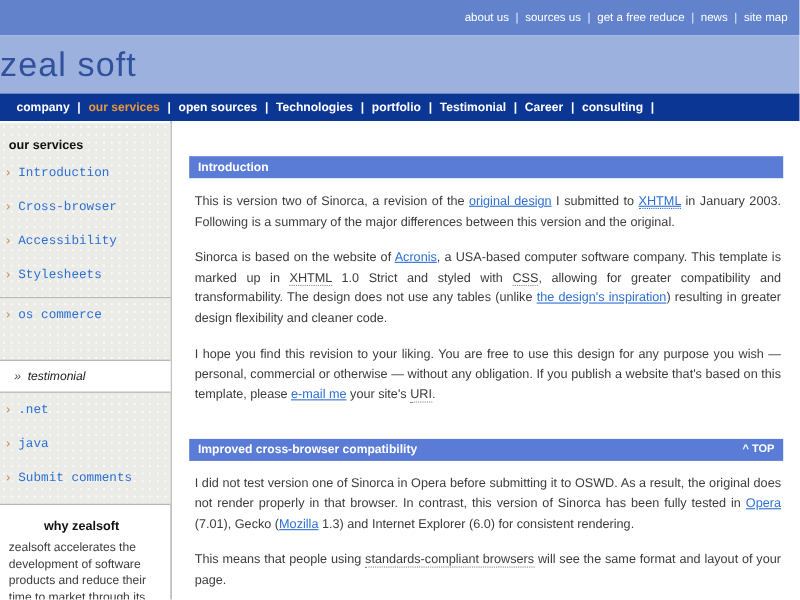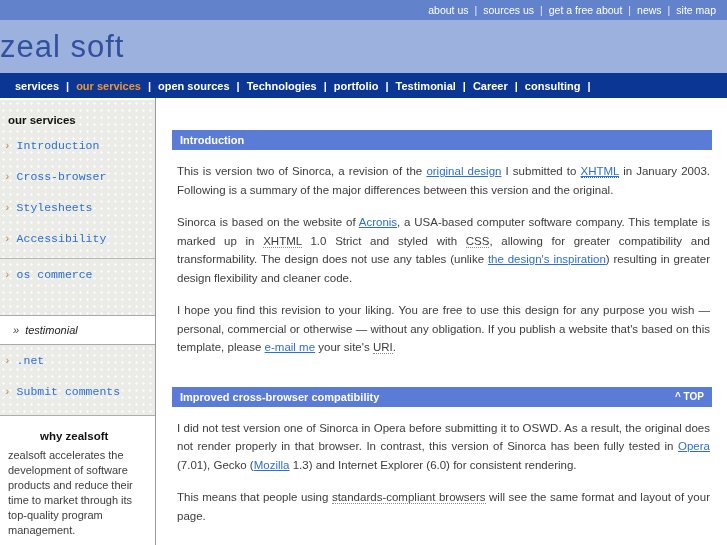--- a/index.html
+++ b/index.html
@@ -1,20 +1,20 @@
 <!DOCTYPE html>
 <html style="--topbar_bg: #6283cc; --header_bg: #9db1de; --nav_bg: #0b3694; --nav_active: #e8973a; --section_bar_bg: #5b7cd6; --link: #2d6fd2; --text: #3c3c3c; --sidebar_bg: #ebebe8; --sidebar_border: #999999; --title: #30519d;"><head>
 <meta charset="utf-8">
 <style>
   * { box-sizing: border-box; margin: 0; padding: 0; }
   html,body { width:727px; height:545px; overflow:hidden; background:#fff;
               font-family:"Liberation Sans", sans-serif; }
 
   
-  .topbar { height:20px; background:var(--topbar_bg); display:flex; align-items:center;
+  .topbar { height:32px; background:var(--topbar_bg); display:flex; align-items:center;
             justify-content:flex-end; padding-right:5px; font-size:10.5px; }
   .topbar a { color:#fff; text-decoration:none; padding:0 6px; }
   .topbar .sep { color:#e8ecf8; }
 
   
   .header { height:53px; background:var(--header_bg); display:flex; align-items:center; }
   .site-title { color:var(--title); font-size:31px; letter-spacing:1px; }
 
   
   .nav { height:25px; background:var(--nav_bg); display:flex; align-items:center;
@@ -59,33 +59,33 @@
   span.acronym { border-bottom:1px dotted #888; }
 </style>
 </head>
 <body>
 
 <div class="topbar">
     <a href="#">about us</a>
     <span class="sep">|</span>
     <a href="#">sources us</a>
     <span class="sep">|</span>
-    <a href="#">get a free about</a>
+    <a href="#">get a free reduce</a>
     <span class="sep">|</span>
     <a href="#">news</a>
     <span class="sep">|</span>
     <a href="#">site map</a>
   </div>
 
 <div class="header">
   <div class="site-title">zeal soft</div>
 </div>
 
 <div class="nav">
-    <a href="#">services</a>
+    <a href="#">company</a>
     <span class="sep">|</span>
     <a href="#" class="active">our services</a>
     <span class="sep">|</span>
     <a href="#">open sources</a>
     <span class="sep">|</span>
     <a href="#">Technologies</a>
     <span class="sep">|</span>
     <a href="#">portfolio</a>
     <span class="sep">|</span>
     <a href="#">Testimonial</a>
@@ -97,32 +97,33 @@
   </div>
 
 <div class="layout">
 
   <aside class="sidebar">
     <div class="gray-block">
       <h3>our services</h3>
       <ul class="side-list">
           <li><span class="arrow">›</span><span class="lbl">Introduction</span></li>
           <li><span class="arrow">›</span><span class="lbl">Cross-browser</span></li>
+          <li><span class="arrow">›</span><span class="lbl">Accessibility</span></li>
           <li><span class="arrow">›</span><span class="lbl">Stylesheets</span></li>
-          <li><span class="arrow">›</span><span class="lbl">Accessibility</span></li>
         </ul>
       <div class="side-divider"></div>
       <ul class="side-list">
           <li><span class="arrow">›</span><span class="lbl">os commerce</span></li>
         </ul>
       <div class="current-row">
         <span class="arrow">»</span><span>testimonial</span>
       </div>
       <ul class="side-list">
           <li><span class="arrow">›</span><span class="lbl">.net</span></li>
+          <li><span class="arrow">›</span><span class="lbl">java</span></li>
           <li><span class="arrow">›</span><span class="lbl">Submit comments</span></li>
         </ul>
     </div>
     <div class="why">
       <h3>why zealsoft</h3>
       <p>zealsoft accelerates the development of software products and reduce their time to market through its top-quality program management.</p>
     </div>
   </aside>
 
   <main class="main">

